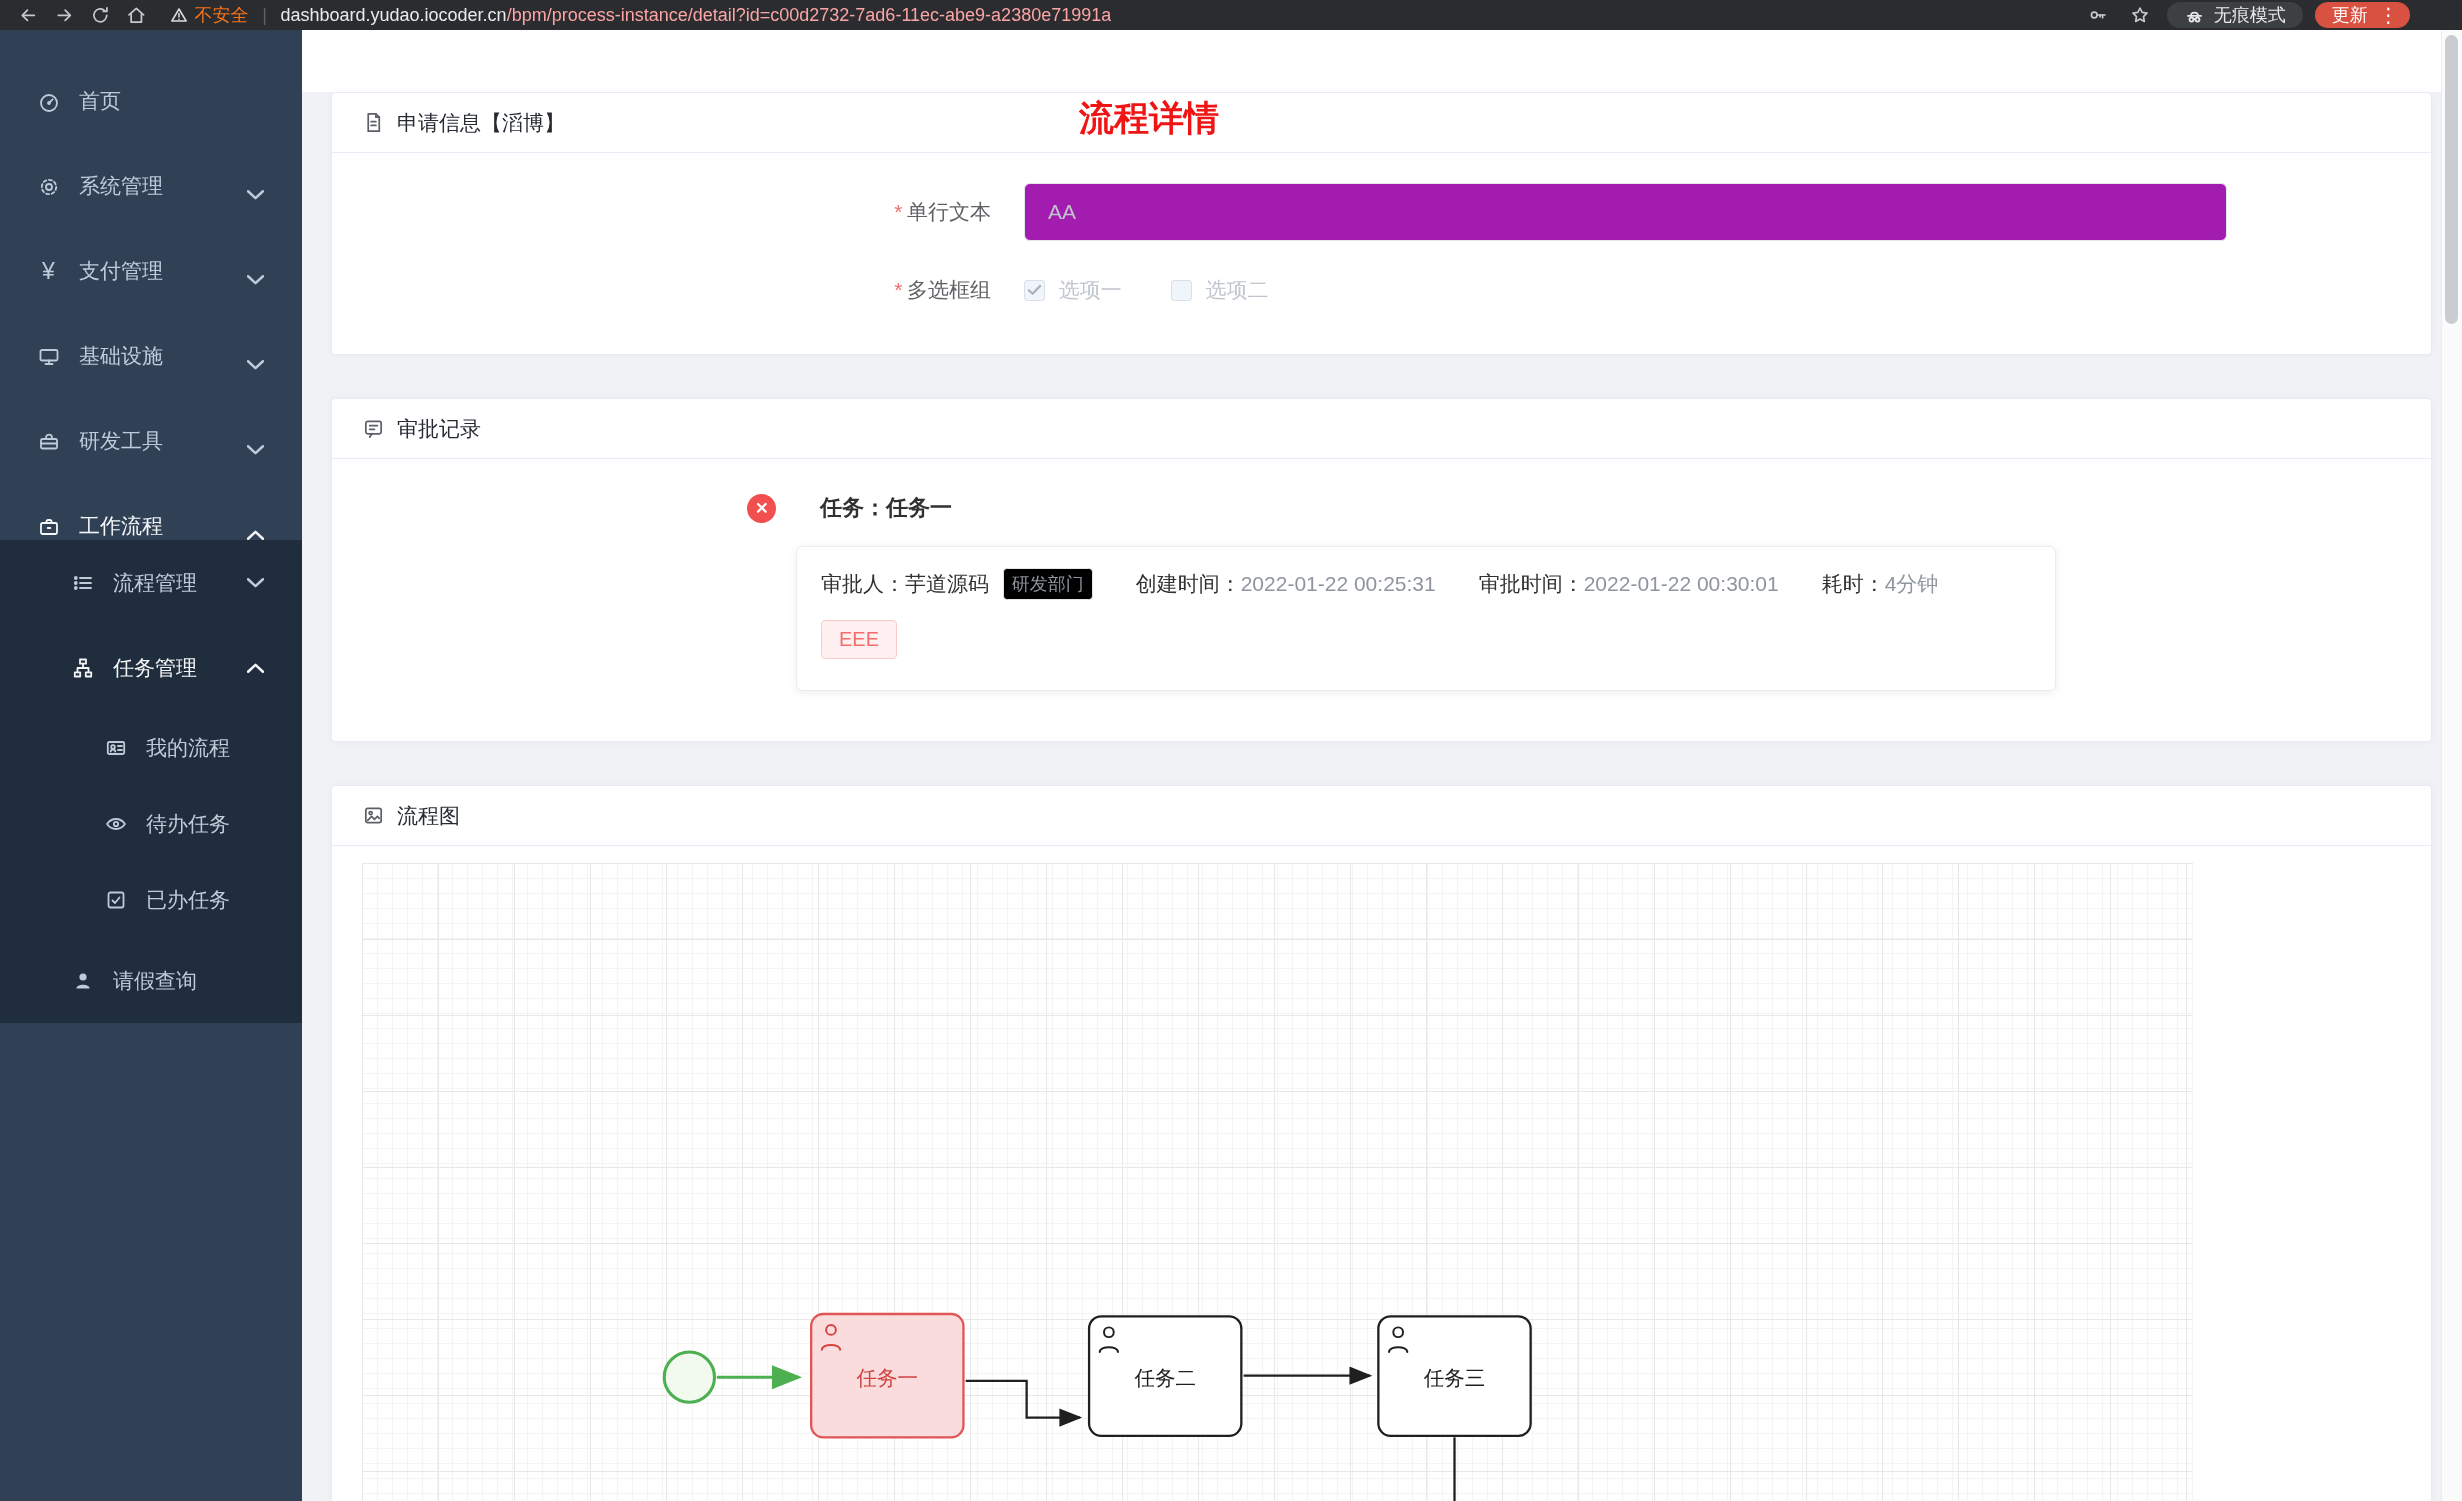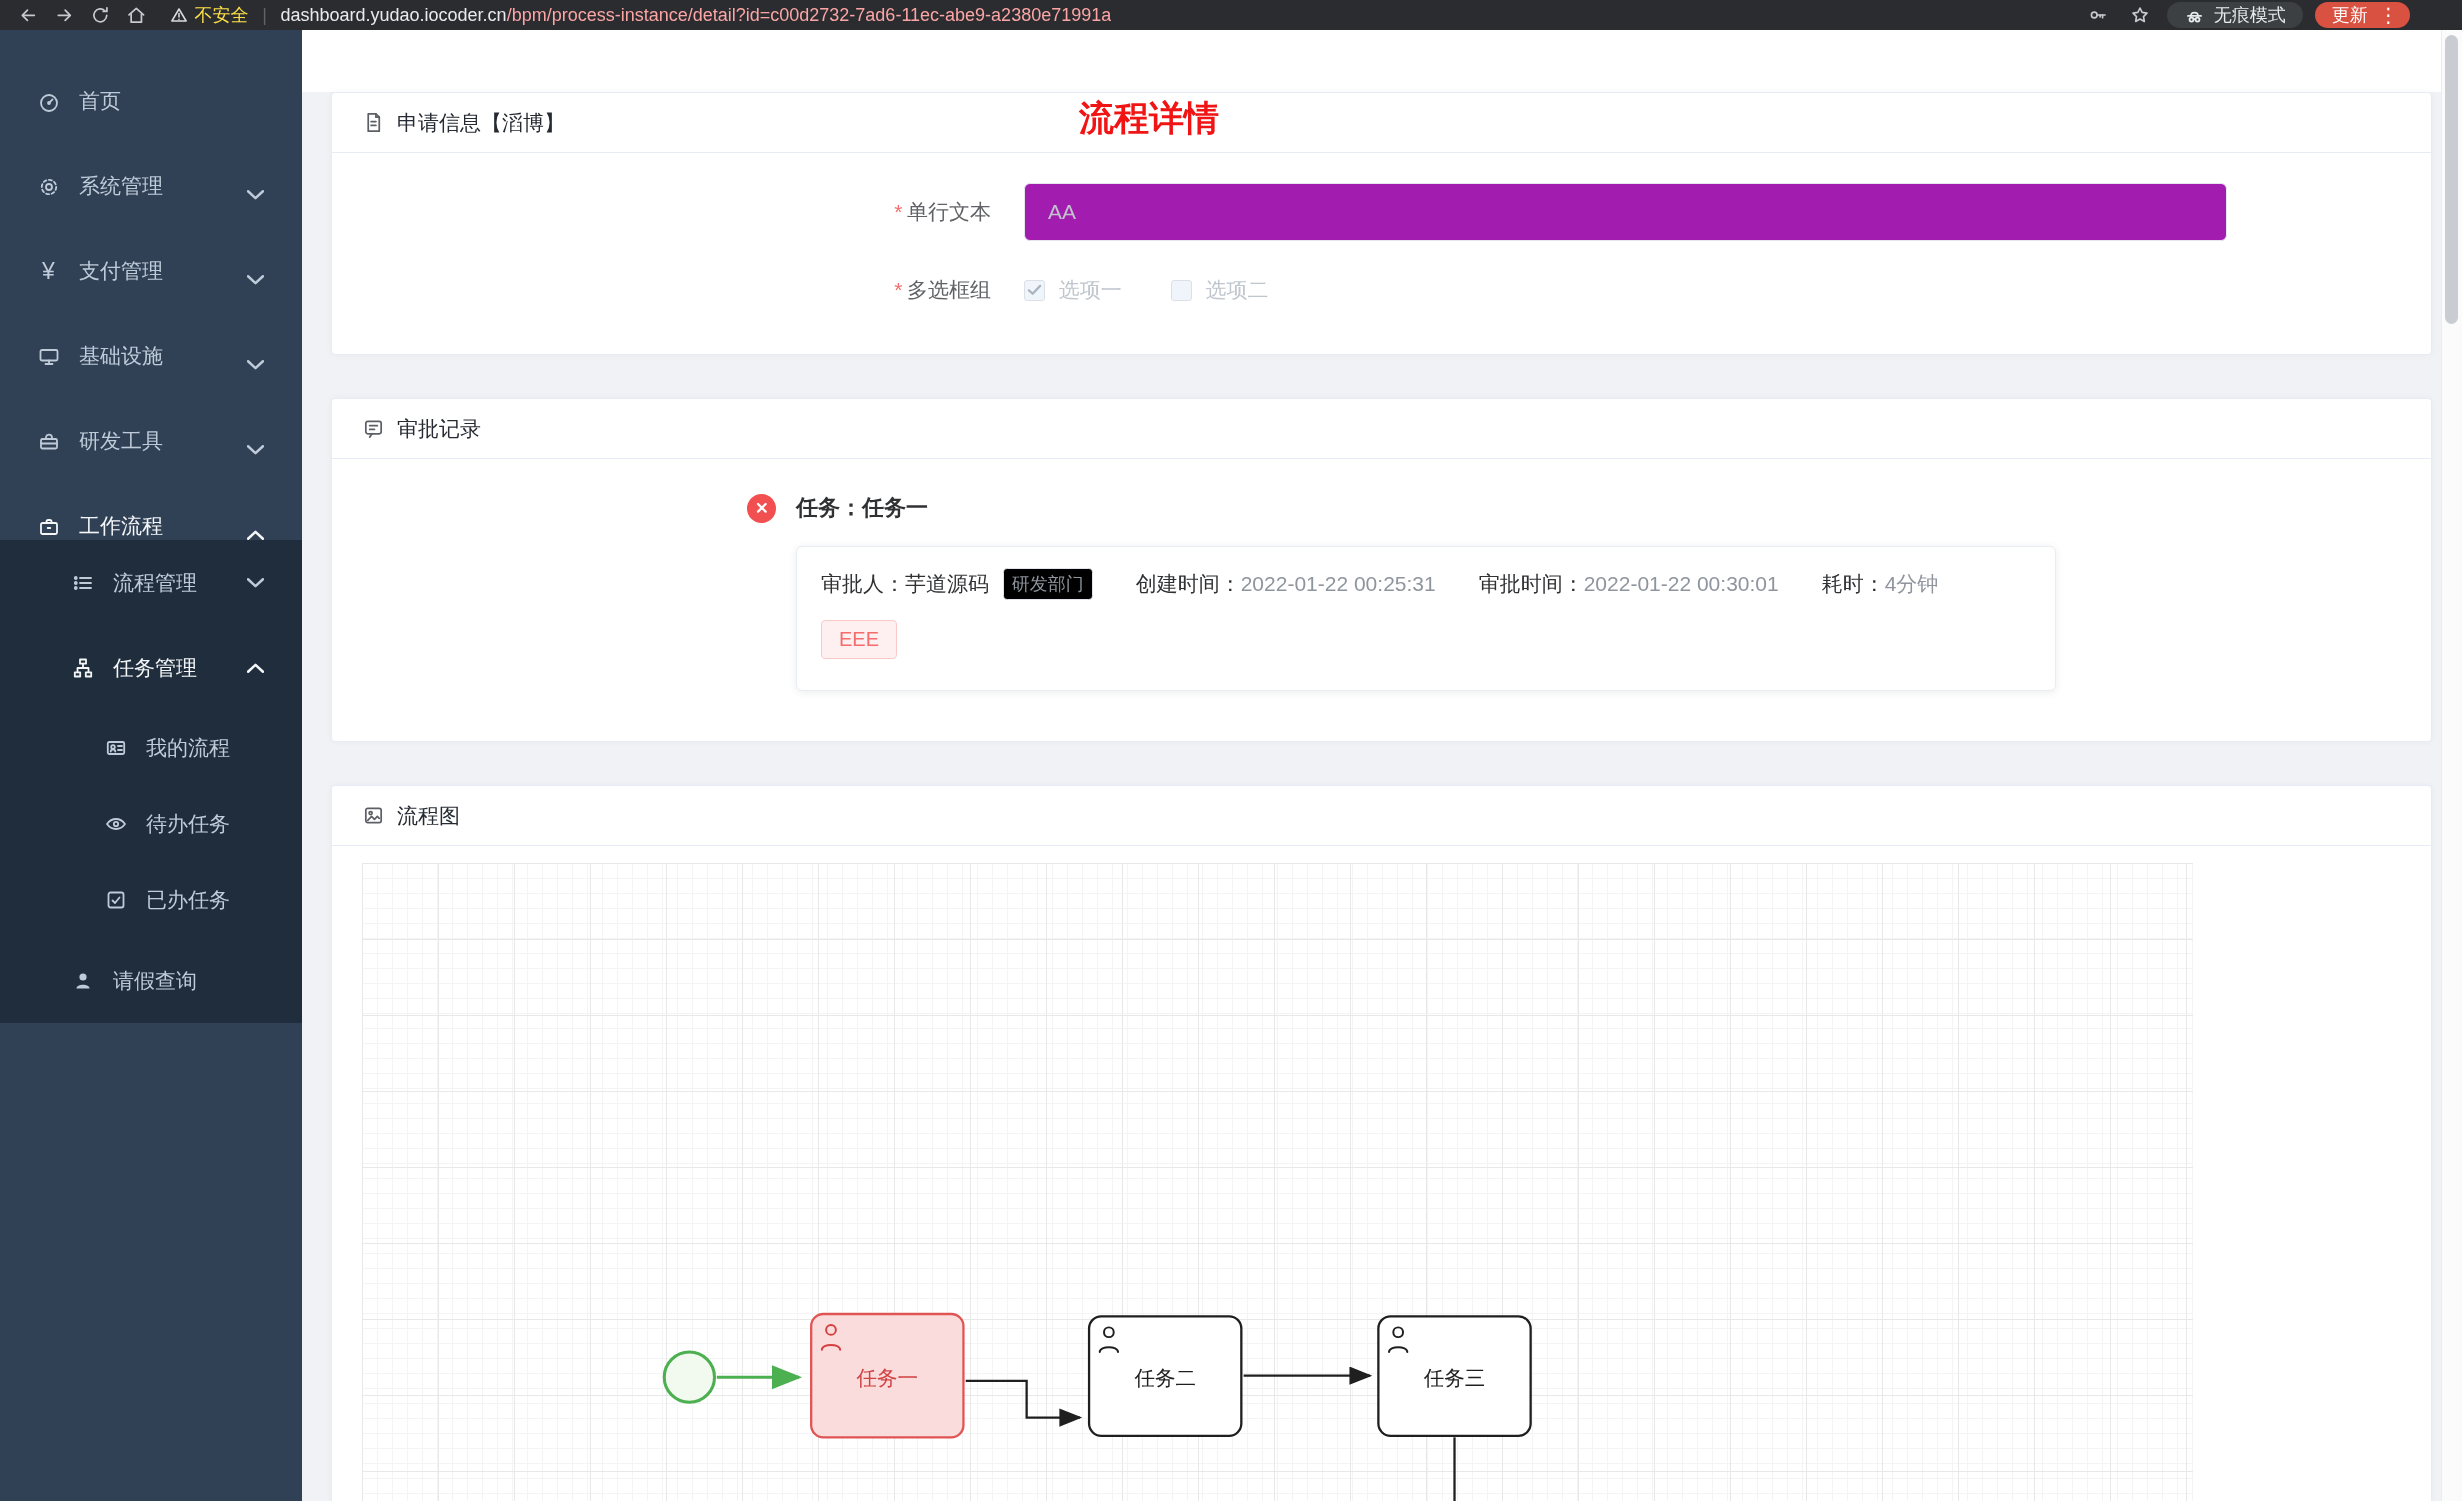--- a/index.html
+++ b/index.html
@@ -5,21 +5,21 @@
   html,body{margin:0;padding:0;overflow:hidden;background:#202124;}
   #stage{position:relative;width:2462px;height:1501px;overflow:hidden;
          font-family:"Liberation Sans","DejaVu Sans",sans-serif;}
 
   
   .toolbar{position:absolute;top:0;left:0;width:2462px;height:30px;background:#2a2c30;
            display:flex;align-items:center;padding:0 13.7px;box-sizing:border-box;gap:6px;z-index:20;}
   .nav-ic{width:30px;height:27px;display:flex;align-items:center;justify-content:center;color:#c6c9ce;flex-shrink:0;}
   .nav-ic svg{width:20.6px;height:20.6px;stroke:#c6c9ce;fill:none;stroke-width:2;stroke-linecap:round;stroke-linejoin:round;}
   .urlbox{display:flex;align-items:center;margin-left:12px;font-size:18px;gap:7.6px;white-space:nowrap;overflow:hidden;}
-  .sec{display:flex;align-items:center;gap:6.9px;color:#fde047;}
+  .sec{display:flex;align-items:center;gap:6.9px;color:#f97316;}
   .sec svg{width:18px;height:18px;stroke:#dadce0;fill:none;stroke-width:2;stroke-linecap:round;stroke-linejoin:round;}
   .sep{color:#5f6368;margin:0 6px;font-size:18px;}
   .domain{color:#e8eaed;}
   .path{color:#fca5a5;}
   .tb-right{margin-left:auto;display:flex;align-items:center;gap:12px;padding-right:38px;flex-shrink:0;}
   .tb-right .nav-ic svg{width:20px;height:20px;}
   .chip-incog{height:26px;border-radius:13px;background:#3c4043;color:#e8eaed;display:flex;align-items:center;gap:9px;padding:0 17px;font-size:18px;}
   .chip-incog svg{width:21px;height:21px;stroke:#e8eaed;fill:none;stroke-width:2;stroke-linecap:round;}
   .chip-update{height:26px;border-radius:13px;background:#d95140;color:#fff;display:flex;align-items:center;gap:10.7px;padding:0 12px 0 17px;font-size:18px;}
   .chip-update .dots{font-size:20px;line-height:1;}
@@ -72,21 +72,21 @@
   .cb-box{width:21px;height:21px;border-radius:3px;border:0.8px solid #dcdfe6;background:#f0f4fb;
           display:flex;align-items:center;justify-content:center;box-sizing:border-box;}
   .cb-box svg{width:15px;height:12px;stroke:#aab3c0;fill:none;stroke-width:3;stroke-linecap:round;stroke-linejoin:round;}
 
   
   .card2-body{padding:34px 0 50px;}
   .timeline{margin-left:415px;}
   .t-head{display:flex;align-items:center;gap:20px;height:30px;}
   .t-dot{width:29px;height:29px;border-radius:50%;background:#f25050;display:flex;align-items:center;justify-content:center;flex-shrink:0;}
   .t-dot svg{width:13.7px;height:13.7px;stroke:#fff;stroke-width:3;stroke-linecap:round;}
-  .t-title{font-size:22px;font-weight:700;color:#303133;}
+  .t-title{font-size:22px;font-weight:700;color:#303133;margin-left:24px;}
   .t-card{margin:23px 0 0 49px;width:1260px;height:145px;box-sizing:border-box;border:0.8px solid #e8ecf3;
           border-radius:6px;box-shadow:0 1.5px 9px rgba(0,0,0,0.07);padding:21px 24px;background:#fff;}
   .t-row{display:flex;align-items:center;font-size:21px;white-space:nowrap;}
   .lab{color:#303133;}
   .val{color:#8f959e;}
   .g{margin-left:43px;}
   .tag-dept{margin-left:13.7px;padding:3px 8px;border:0.8px solid #e2e5ea;border-radius:4.6px;background:#000000;color:#8f959e;font-size:18px;}
   .tag-eee{display:inline-block;margin-top:20px;padding:6.9px 17px;background:#fef0f0;border:0.8px solid #fbc8c8;
            border-radius:4.6px;color:#f56c6c;font-size:20px;}
 

